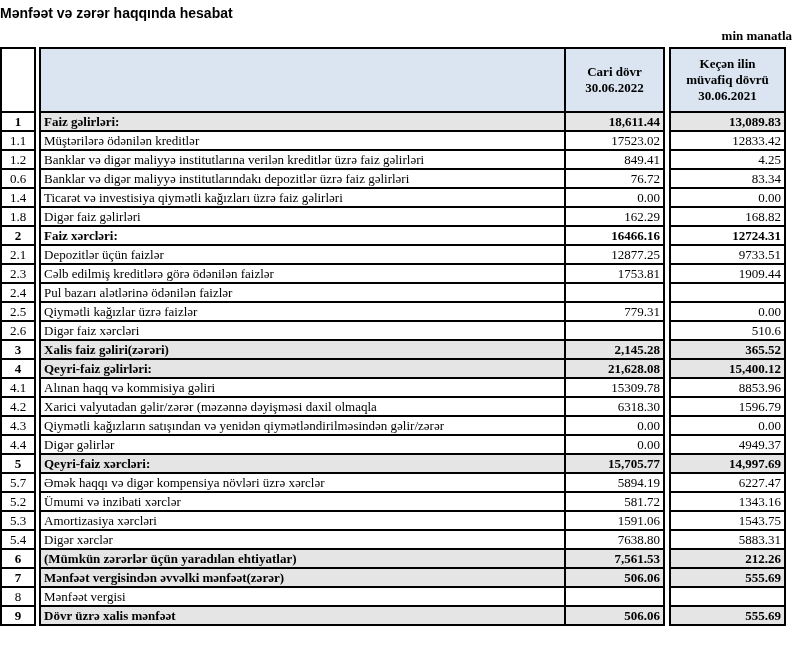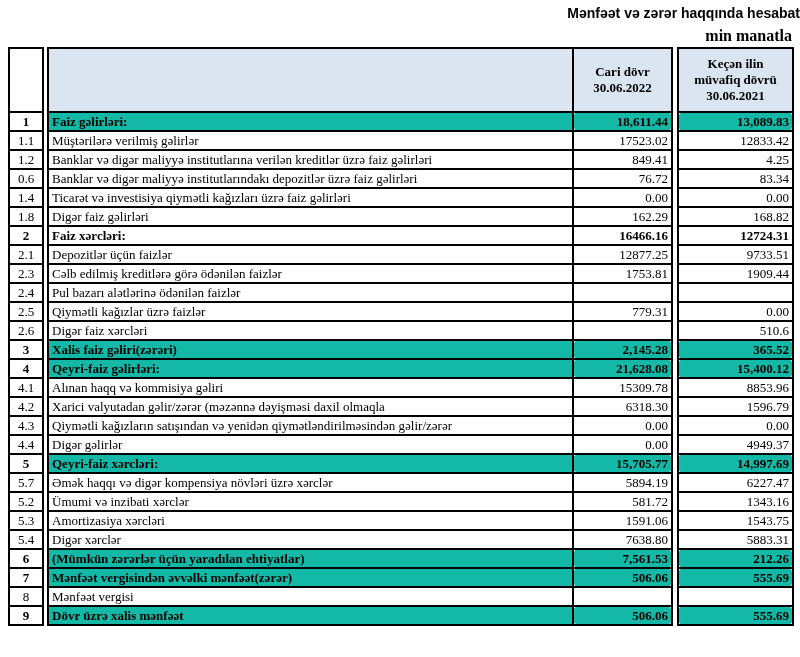--- a/index.html
+++ b/index.html
@@ -5,29 +5,29 @@
   html,body{margin:0;padding:0;}
   body{
     width:800px;height:657px;background:#ffffff;color:#000000;
     font-family:"Liberation Serif",serif;
     -webkit-font-smoothing:antialiased;
     overflow:hidden;
   }
   .page-title{
     font-family:"Liberation Sans",sans-serif;
     font-weight:bold;font-size:14px;line-height:16px;
-    text-align:right;padding-top:5px;
+    text-align:left;padding-top:5px;
   }
   .unit-note{
-    font-weight:bold;font-size:16px;line-height:16px;
+    font-weight:bold;font-size:13px;line-height:16px;
     text-align:right;padding:7px 8px 3px 0;
   }
   table.report{
     border-collapse:collapse;table-layout:fixed;
-    margin-left:8px;width:784px;
+    width:784px;
   }
   col.c-num{width:34px;}
   col.c-gap1{width:5px;}
   col.c-label{width:525px;}
   col.c-cur{width:99px;}
   col.c-gap2{width:6px;}
   col.c-prev{width:115px;}
 
   th,td{border:2px solid #000;padding:0;overflow:hidden;}
   th.gap,td.gap{border:none;background:#ffffff;}
@@ -37,23 +37,23 @@
     font-weight:bold;font-size:13px;line-height:16px;
     text-align:center;vertical-align:middle;
   }
   th.hd-blank{background:#ffffff;}
   th.hd-blue{background:#dbe5f1;}
 
   tbody tr{height:19px;}
   tbody td{font-size:13px;line-height:17px;vertical-align:middle;background:#ffffff;}
   td.num{text-align:center;}
   td.label{text-align:left;padding:0 3px;white-space:nowrap;}
-  td.val{text-align:right;padding:0 3px;white-space:nowrap;border-radius:6px;}
+  td.val{text-align:right;padding:0 3px;white-space:nowrap;}
   tr.bold td{font-weight:bold;}
-  tr.fill td.label, tr.fill td.val{background:#14b8a6;}
+  tr.fill td.label, tr.fill td.val{background:#e5e5e5;}
 </style>
 </head>
 <body>
 
 <div class="page-title">Mənfəət və zərər haqqında hesabat</div>
 <div class="unit-note">min manatla</div>
 
 <table class="report">
   <colgroup>
     <col class="c-num">
@@ -85,21 +85,21 @@
         <td class="num">1</td>
         <td class="gap"></td>
         <td class="label">Faiz gəlirləri:</td>
         <td class="val">18,611.44</td>
         <td class="gap"></td>
         <td class="val">13,089.83</td>
       </tr>
       <tr>
         <td class="num">1.1</td>
         <td class="gap"></td>
-        <td class="label">Müştərilərə verilmiş gəlirlər</td>
+        <td class="label">Müştərilərə ödənilən kreditlər</td>
         <td class="val">17523.02</td>
         <td class="gap"></td>
         <td class="val">12833.42</td>
       </tr>
       <tr>
         <td class="num">1.2</td>
         <td class="gap"></td>
         <td class="label">Banklar və digər maliyyə institutlarına verilən kreditlər üzrə faiz gəlirləri</td>
         <td class="val">849.41</td>
         <td class="gap"></td>

